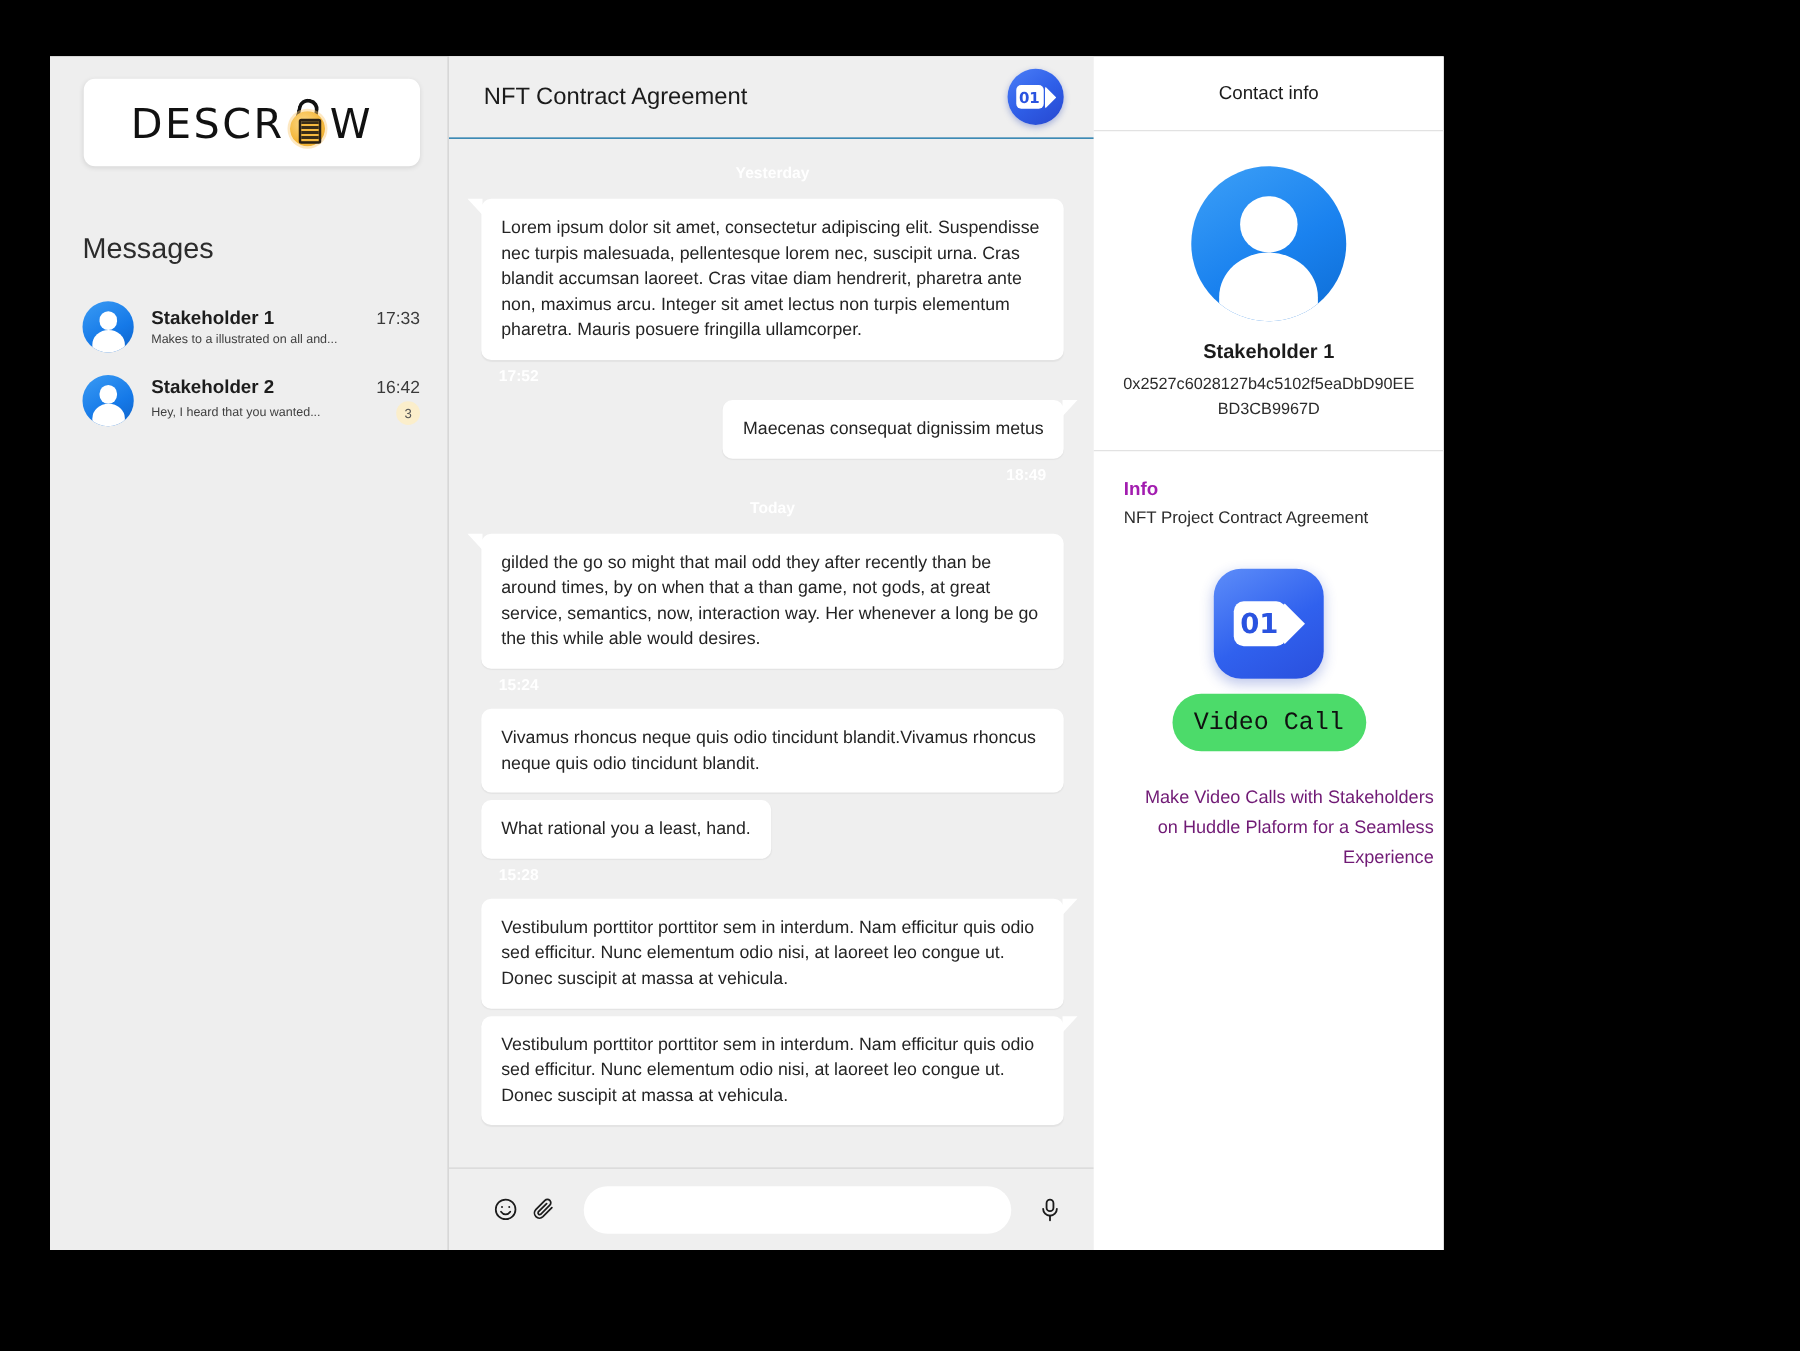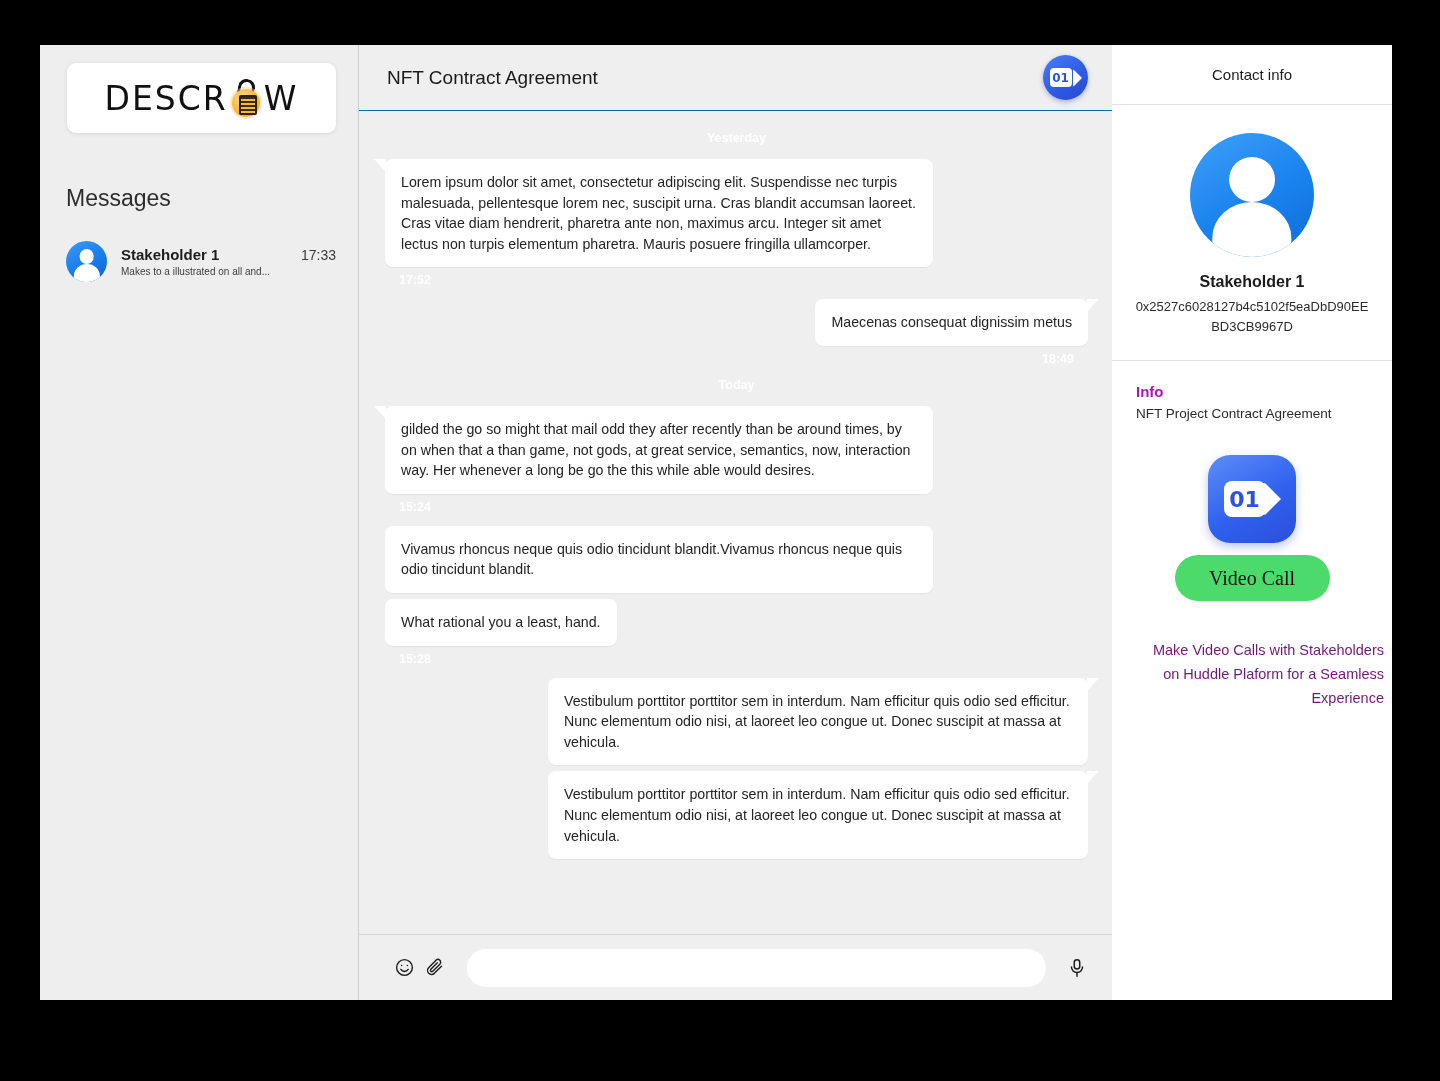--- a/index.html
+++ b/index.html
@@ -5,21 +5,21 @@
   * { box-sizing: border-box; margin: 0; padding: 0; }
   html, body {
     width: 1440px; height: 1081px;
     background: #000000;
     font-family: "Liberation Sans", sans-serif;
     overflow: hidden;
   }
   .app-window {
     position: absolute;
     left: 40px; top: 45px;
-    width: 1352px; height: 955px;
+    width: 1115px; height: 955px;
     display: flex;
     background: #efefef;
     overflow: hidden;
   }
 
   
   .sidebar {
     width: 319px;
     background: #eeeeee;
     border-right: 1px solid #cfcfcf;
@@ -350,28 +350,28 @@
   }
   .promo-lens {
     width: 0; height: 0;
     border-top: 17px solid transparent;
     border-bottom: 17px solid transparent;
     border-left: 17px solid #ffffff;
     border-radius: 3px;
     margin-left: -2px;
   }
   .videocall-btn {
-    margin: 12px auto 16px auto;
+    margin: 12px auto 4px auto;
     width: 155px; height: 46px;
     background: #4cdb6a;
     border: none;
     border-radius: 23px;
     font-size: 20px;
     color: #101010;
-    font-family: Liberation Serif, serif;
+    font-family: Liberation Mono, monospace;
     cursor: pointer;
   }
   .promo-caption {
     margin-top: 22px;
     font-size: 14.5px;
     line-height: 1.65;
     color: #701a75;
     text-align: right;
     padding: 0 0 0 30px;
   }
@@ -404,20 +404,33 @@
           <div class="conv-row1">
             <span class="conv-name">Stakeholder 1</span>
             <span class="conv-time">17:33</span>
           </div>
           <div class="conv-row2">
             <span class="conv-preview">Makes to a illustrated on all and...</span>
           </div>
         </div>
       </div>
 
+      <div class="conv-item">
+        <div class="avatar-circle"></div>
+        <div class="conv-body">
+          <div class="conv-row1">
+            <span class="conv-name">Stakeholder 2</span>
+            <span class="conv-time">16:42</span>
+          </div>
+          <div class="conv-row2">
+            <span class="conv-preview">Hey, I heard that you wanted...</span>
+            <span class="conv-badge">3</span>
+          </div>
+        </div>
+      </div>
 
     </div>
   </div>
 
   <div class="chat">
 
     <div class="chat-header">
       <div class="chat-title">NFT Contract Agreement</div>
       <div class="videocall-badge">
         <span class="vc-screen">01</span>

